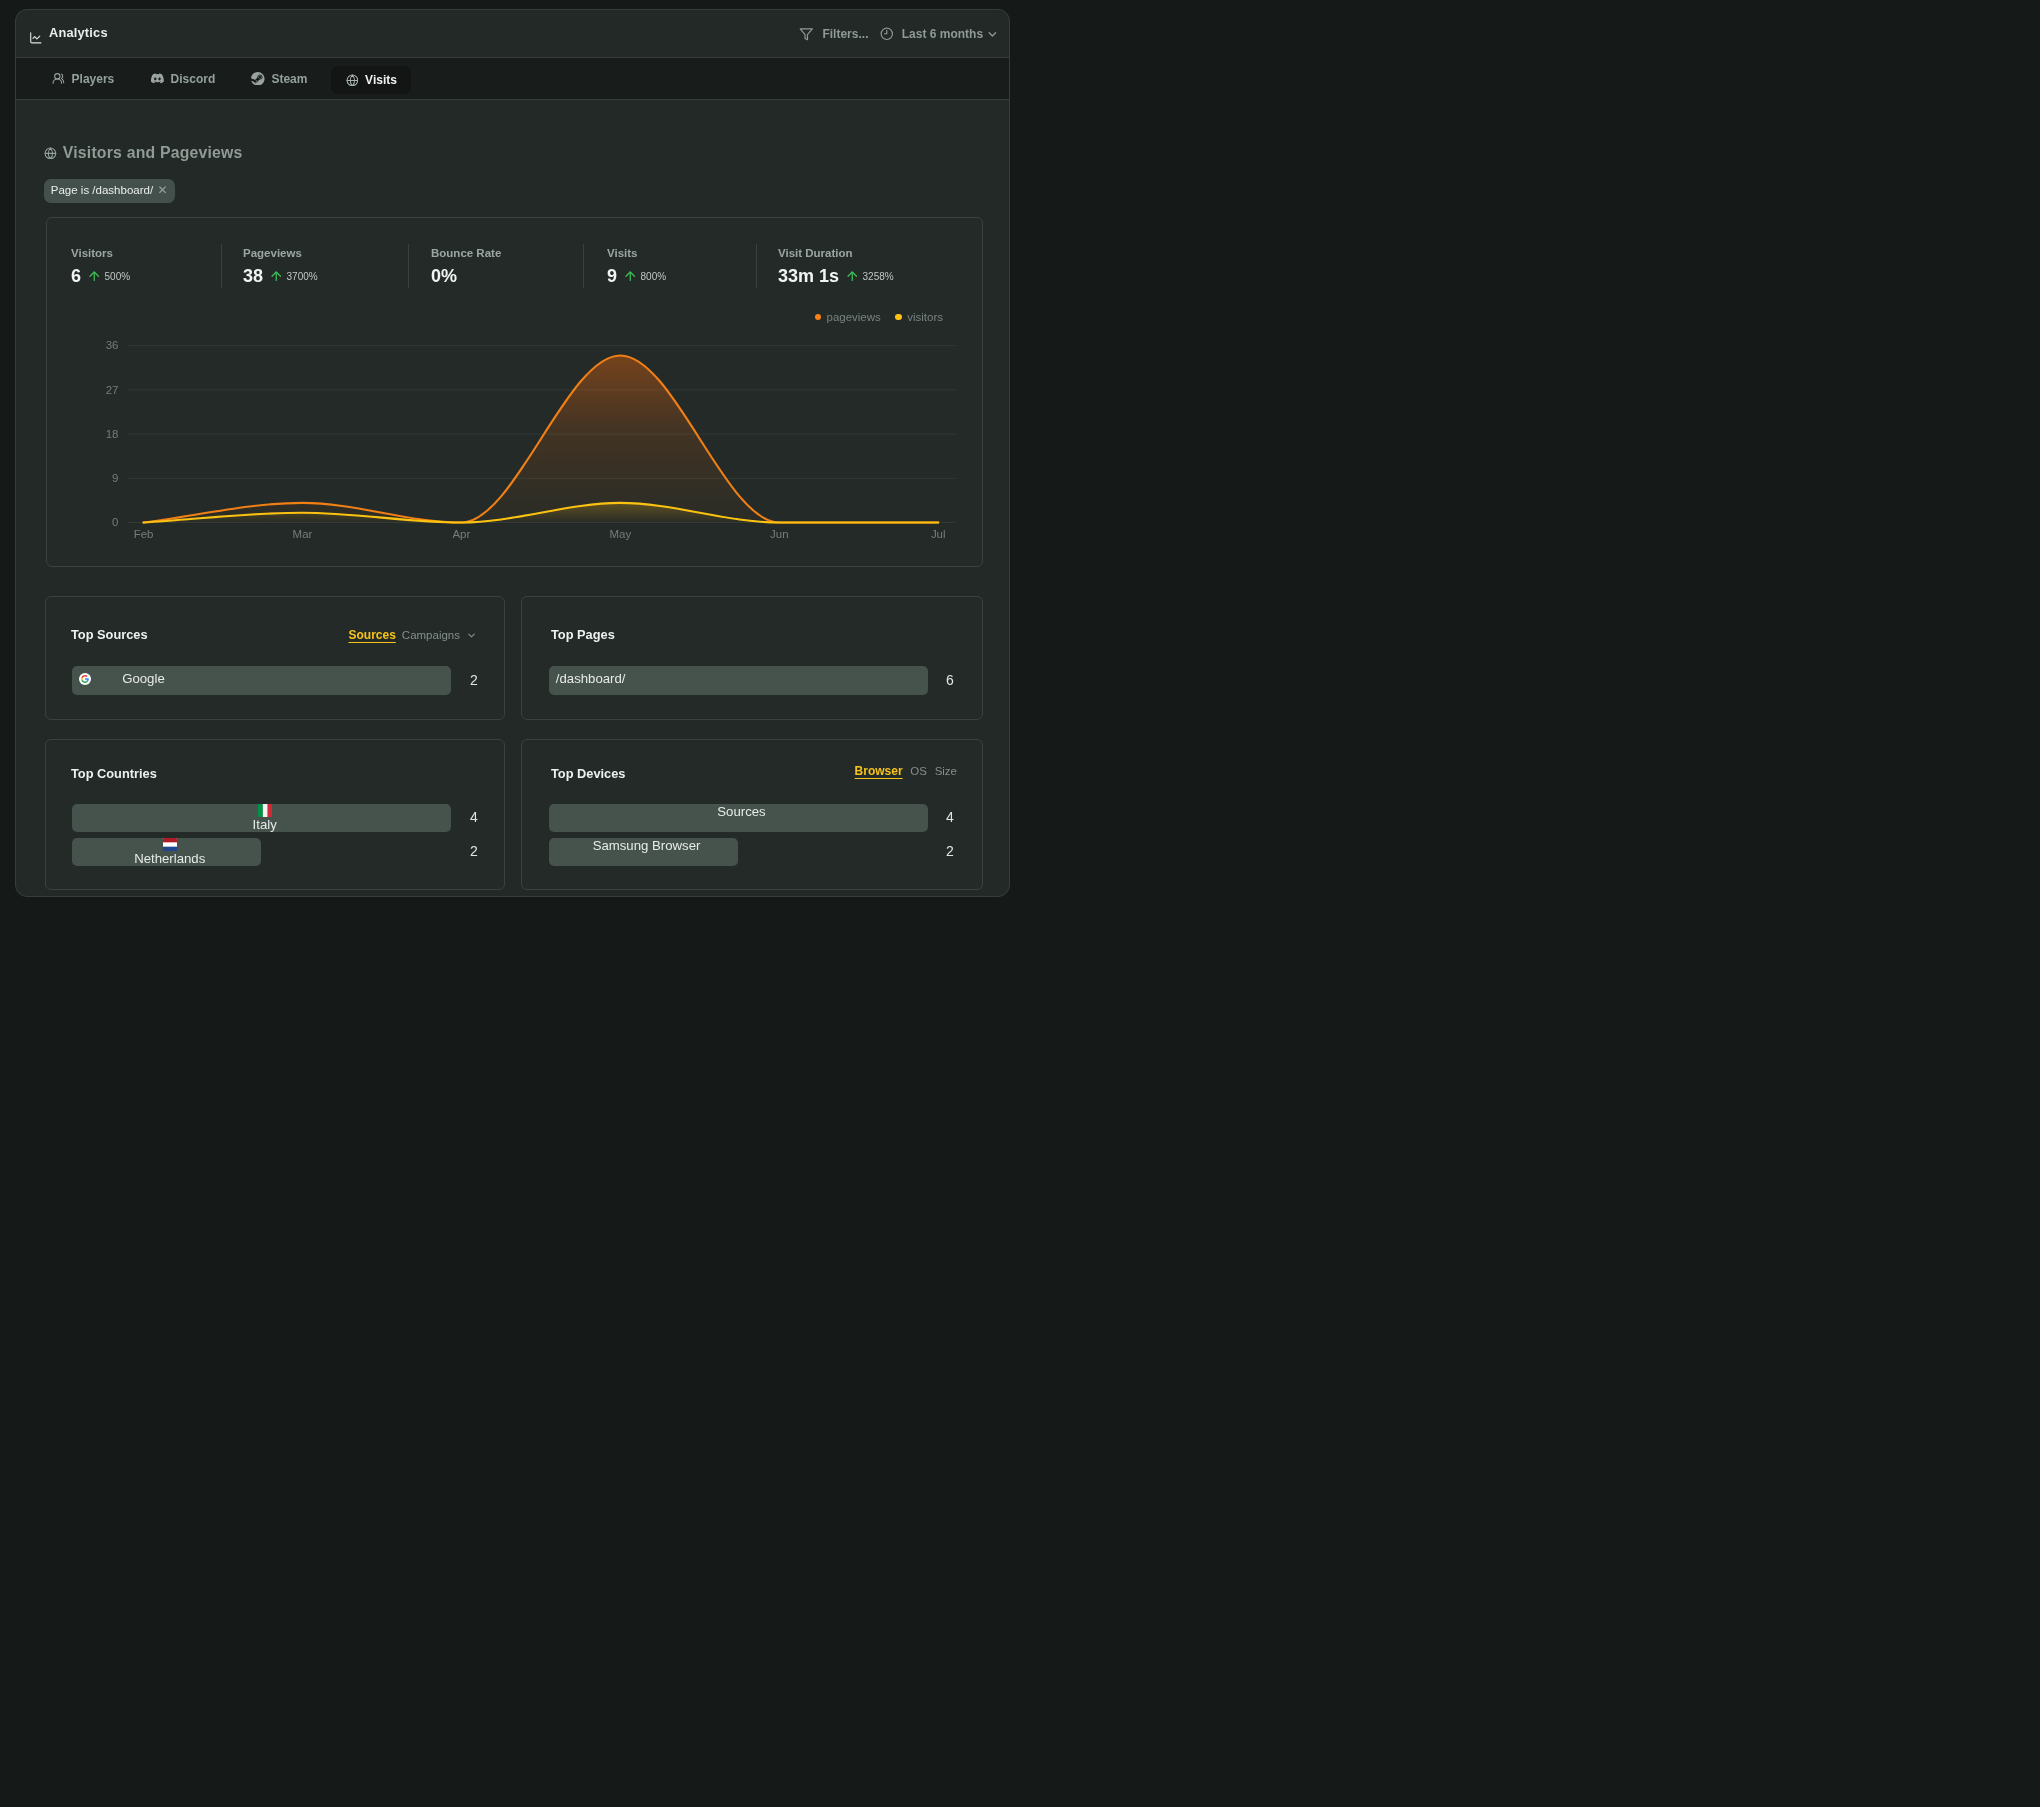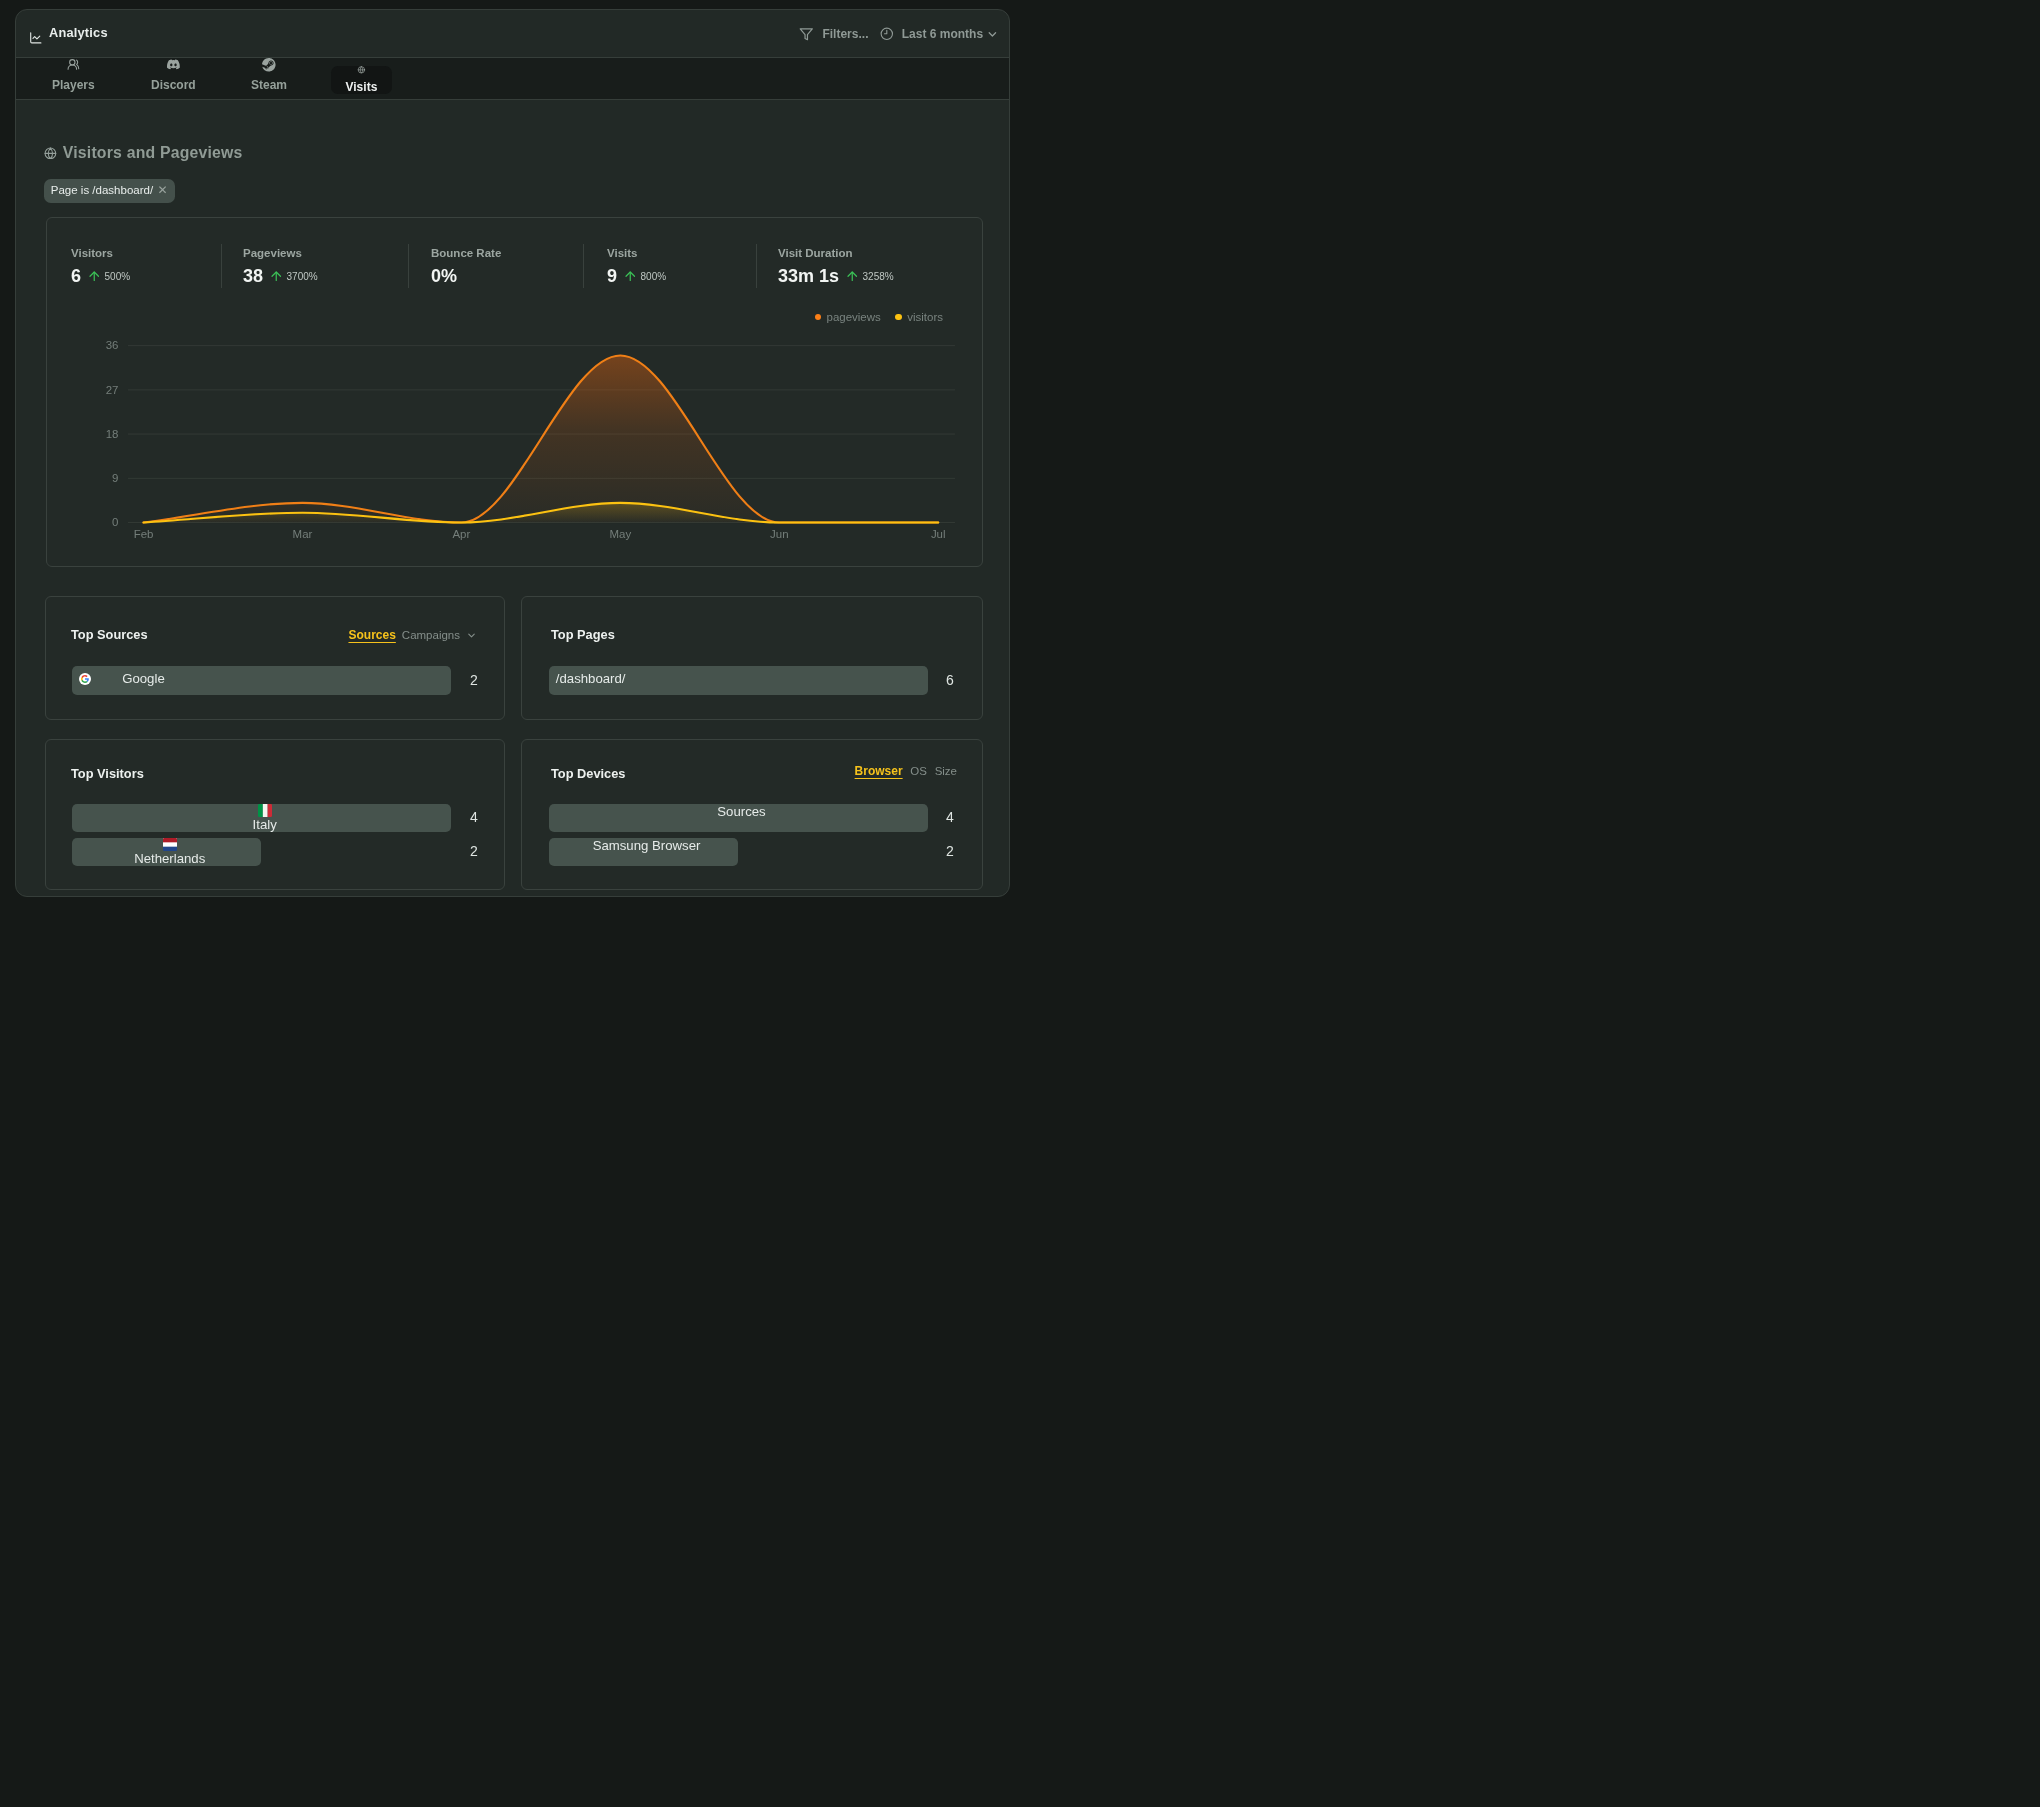--- a/index.html
+++ b/index.html
@@ -7,21 +7,21 @@
     font-family:"Liberation Sans", sans-serif; }
   .shell { position:absolute; left:15px; top:9px; width:995px; height:888px;
     background:rgba(34,41,38,0.999); transform:translateZ(0); border:0.9px solid #363e3a; border-radius:12px; overflow:hidden; }
   .abs { position:absolute; }
   
   .hdr { position:absolute; left:0; top:0; width:100%; height:48px; border-bottom:0.9px solid #363e3a; }
   .hdr-title { position:absolute; left:33px; top:14.5px; font-size:12.8px; font-weight:700; color:#e9eeec; letter-spacing:0.2px; }
   .hdr-right { position:absolute; right:10.5px; top:0; height:48px; display:flex; align-items:center; color:#8f9995; font-weight:700; font-size:12px; }
   
   .tabs { position:absolute; left:0; top:48px; width:100%; height:42px; background:#181d1b; border-bottom:0.9px solid #363e3a; }
-  .tab { position:absolute; top:0; height:100%; display:flex; align-items:center; gap:6.8px; color:#95a09a; font-size:12px; font-weight:700;flex-direction:column; }
+  .tab { position:absolute; top:0; height:100%; display:flex; align-items:center; gap:6.8px; color:#95a09a; font-size:12px; font-weight:700; }
   .tab.active-pill { top:7.8px; height:28.5px; background:#121514; border-radius:6.8px; color:#eef1f0; padding:0 14.5px; }
   
   .sec-head { position:absolute; left:28px; top:134px; display:flex; align-items:center; gap:6px; color:#909b95; }
   .sec-head .t { font-size:15.8px; font-weight:700; letter-spacing:0.2px; }
   .chip { position:absolute; left:28px; top:169px; height:23.5px; background:#44504b; border-radius:6.8px;
      display:flex; align-items:center; padding:0 7.7px 1.7px 6.8px; gap:4.3px; color:#e8edeb; font-size:11.5px;text-align:right; }
   .chip .x { color:#9aa49f; font-size:12px; }
   
   .card { position:absolute; background:#232a27; border:0.9px solid #3a423e; border-radius:6px; }
   #chartcard { left:30px; top:207px; width:937px; height:350px; }
@@ -217,21 +217,21 @@
 
   <div class="card" style="left:505px; top:586px; width:462px; height:124px;">
     <div class="cardtitle" style="left:29px; top:30px">Top Pages</div>
     <div class="bar" style="left:27px; top:69px; width:379px; height:29px;">
       <span style="margin-left:6.8px">/dashboard/</span>
     </div>
     <div class="cnt" style="left:424px; top:75px">6</div>
   </div>
 
   <div class="card" style="left:29px; top:729px; width:460px; height:151px;">
-    <div class="cardtitle" style="left:25px; top:26px">Top Visitors</div>
+    <div class="cardtitle" style="left:25px; top:26px">Top Countries</div>
     <div class="bar b2" style="left:26px; top:64px; width:379px; height:28px;">
       <svg style="margin-left:6.6px; border-radius:1.3px" width="14.5" height="13.6" viewBox="0 0 3 3" preserveAspectRatio="none">
           <rect width="1" height="3" fill="#009246"></rect>
           <rect x="1" width="1" height="3" fill="#f4f5f0"></rect>
           <rect x="2" width="1" height="3" fill="#ce2b37"></rect>
         </svg>
       <span style="margin-left:6.4px">Italy</span>
     </div>
     <div class="bar b2" style="left:26px; top:98px; width:189px; height:28px;">
       <svg style="margin-left:6.6px; border-radius:1.3px" width="14.5" height="13.6" viewBox="0 0 3 3" preserveAspectRatio="none">

